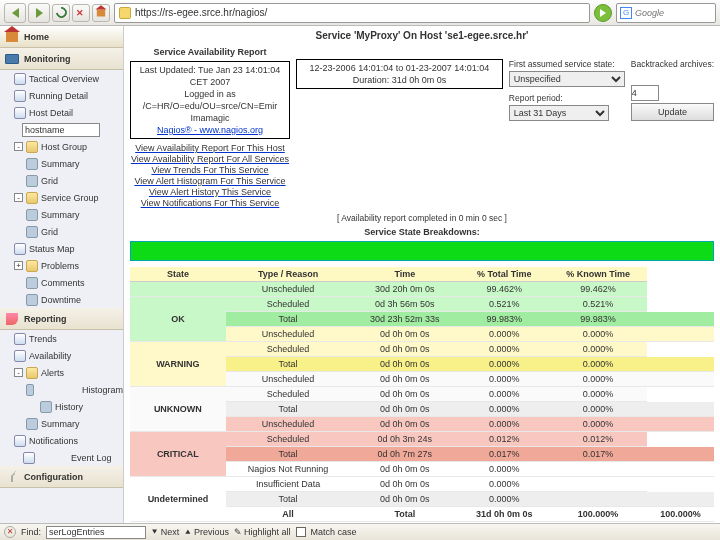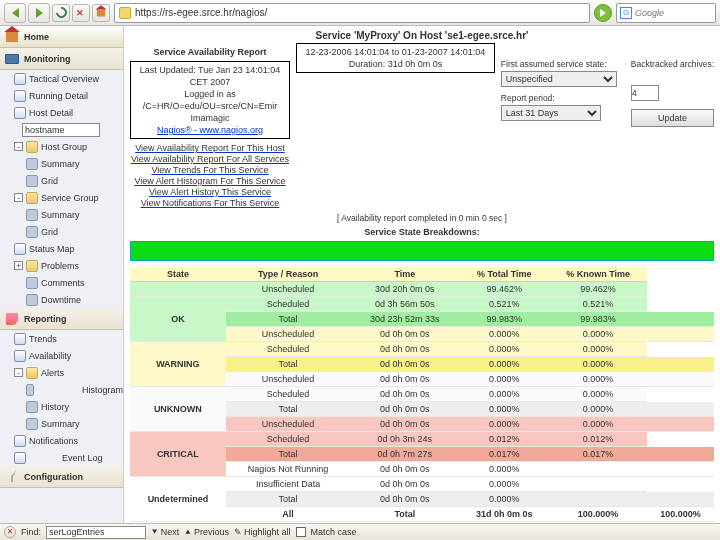--- a/index.html
+++ b/index.html
@@ -195,33 +195,33 @@
       </div>
       <div class="sb-item" style="padding-left: 14px;">
         <div class="sb-tree">-</div>
         <div class="sb-icon fold-ico"></div>
         <span>Alerts</span>
       </div>
       <div class="sb-item" style="padding-left: 26px; gap: 48px;">
         <div class="sb-icon misc-ico"></div>
         <span>Histogram</span>
       </div>
-      <div class="sb-item" style="padding-left: 26px;">
+      <div class="sb-item" style="padding-left: 40px;">
         <div class="sb-icon misc-ico"></div>
         <span>History</span>
       </div>
       <div class="sb-item" style="padding-left: 26px;">
         <div class="sb-icon misc-ico"></div>
         <span>Summary</span>
       </div>
       <div class="sb-item" style="padding-left: 14px;">
         <div class="sb-icon doc-ico"></div>
         <span>Notifications</span>
       </div>
-      <div class="sb-item" style="padding-left: 14px; gap: 36px;">
+      <div class="sb-item" style="padding-left: 23px; gap: 36px;">
         <div class="sb-icon doc-ico"></div>
         <span>Event Log</span>
       </div>
       <div class="sb-head">
         <div class="sb-ico">
           <div class="wrench"></div>
         </div>
         <span>Configuration</span>
       </div>
     </div>
@@ -239,35 +239,35 @@
         </div>
         <div class="links" id="links" style="margin-top:4px">
             <div>View Availability Report For This Host</div>
             <div>View Availability Report For All Services</div>
             <div>View Trends For This Service</div>
             <div>View Alert Histogram For This Service</div>
             <div>View Alert History This Service</div>
             <div>View Notifications For This Service</div>
           </div>
       </div>
-      <div class="info-box" style="flex:1;align-self:flex-start;">
+      <div class="info-box" style="flex:1;align-self:flex-start;margin-top:16px">
         <div>12-23-2006 14:01:04 to 01-23-2007 14:01:04</div>
         <div>Duration: 31d 0h 0m 0s</div>
       </div>
-      <div style="display:flex;gap:14px;align-self:flex-start;margin-top:16px">
+      <div style="display:flex;gap:6px;align-self:flex-start;margin-top:16px">
         <div class="ctrl-col">
           <label>First assumed service state:</label>
           <select style="width:116px"><option>Unspecified</option></select>
           <label style="margin-top:4px">Report period:</label>
           <select style="width:100px"><option>Last 31 Days</option></select>
         </div>
         <div class="ctrl-col">
           <label>Backtracked archives:</label>
           <input style="width: 28px; margin-top: 14px;" value="4">
-          <button class="btn" style="margin-top:6px">Update</button>
+          <button class="btn" style="">Update</button>
         </div>
       </div>
     </div>
 
     <div class="note">[ Availability report completed in 0 min 0 sec ]</div>
     <h4>Service State Breakdowns:</h4>
     <div class="bar"></div>
 
     <table class="breakdown">
       <thead>

